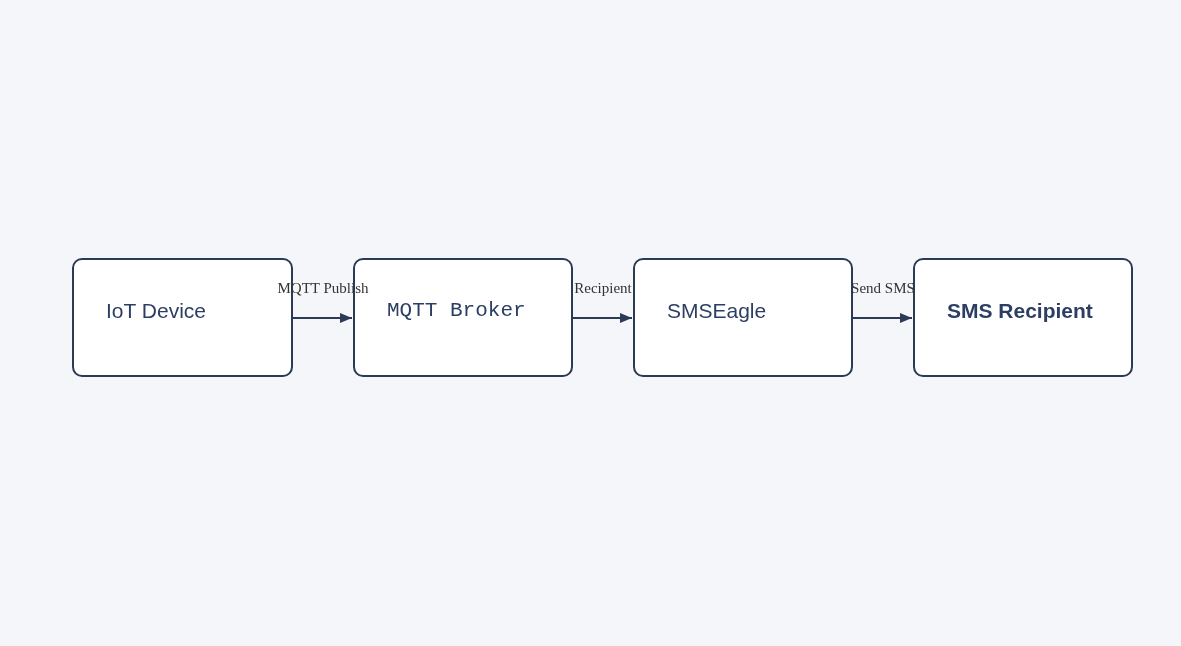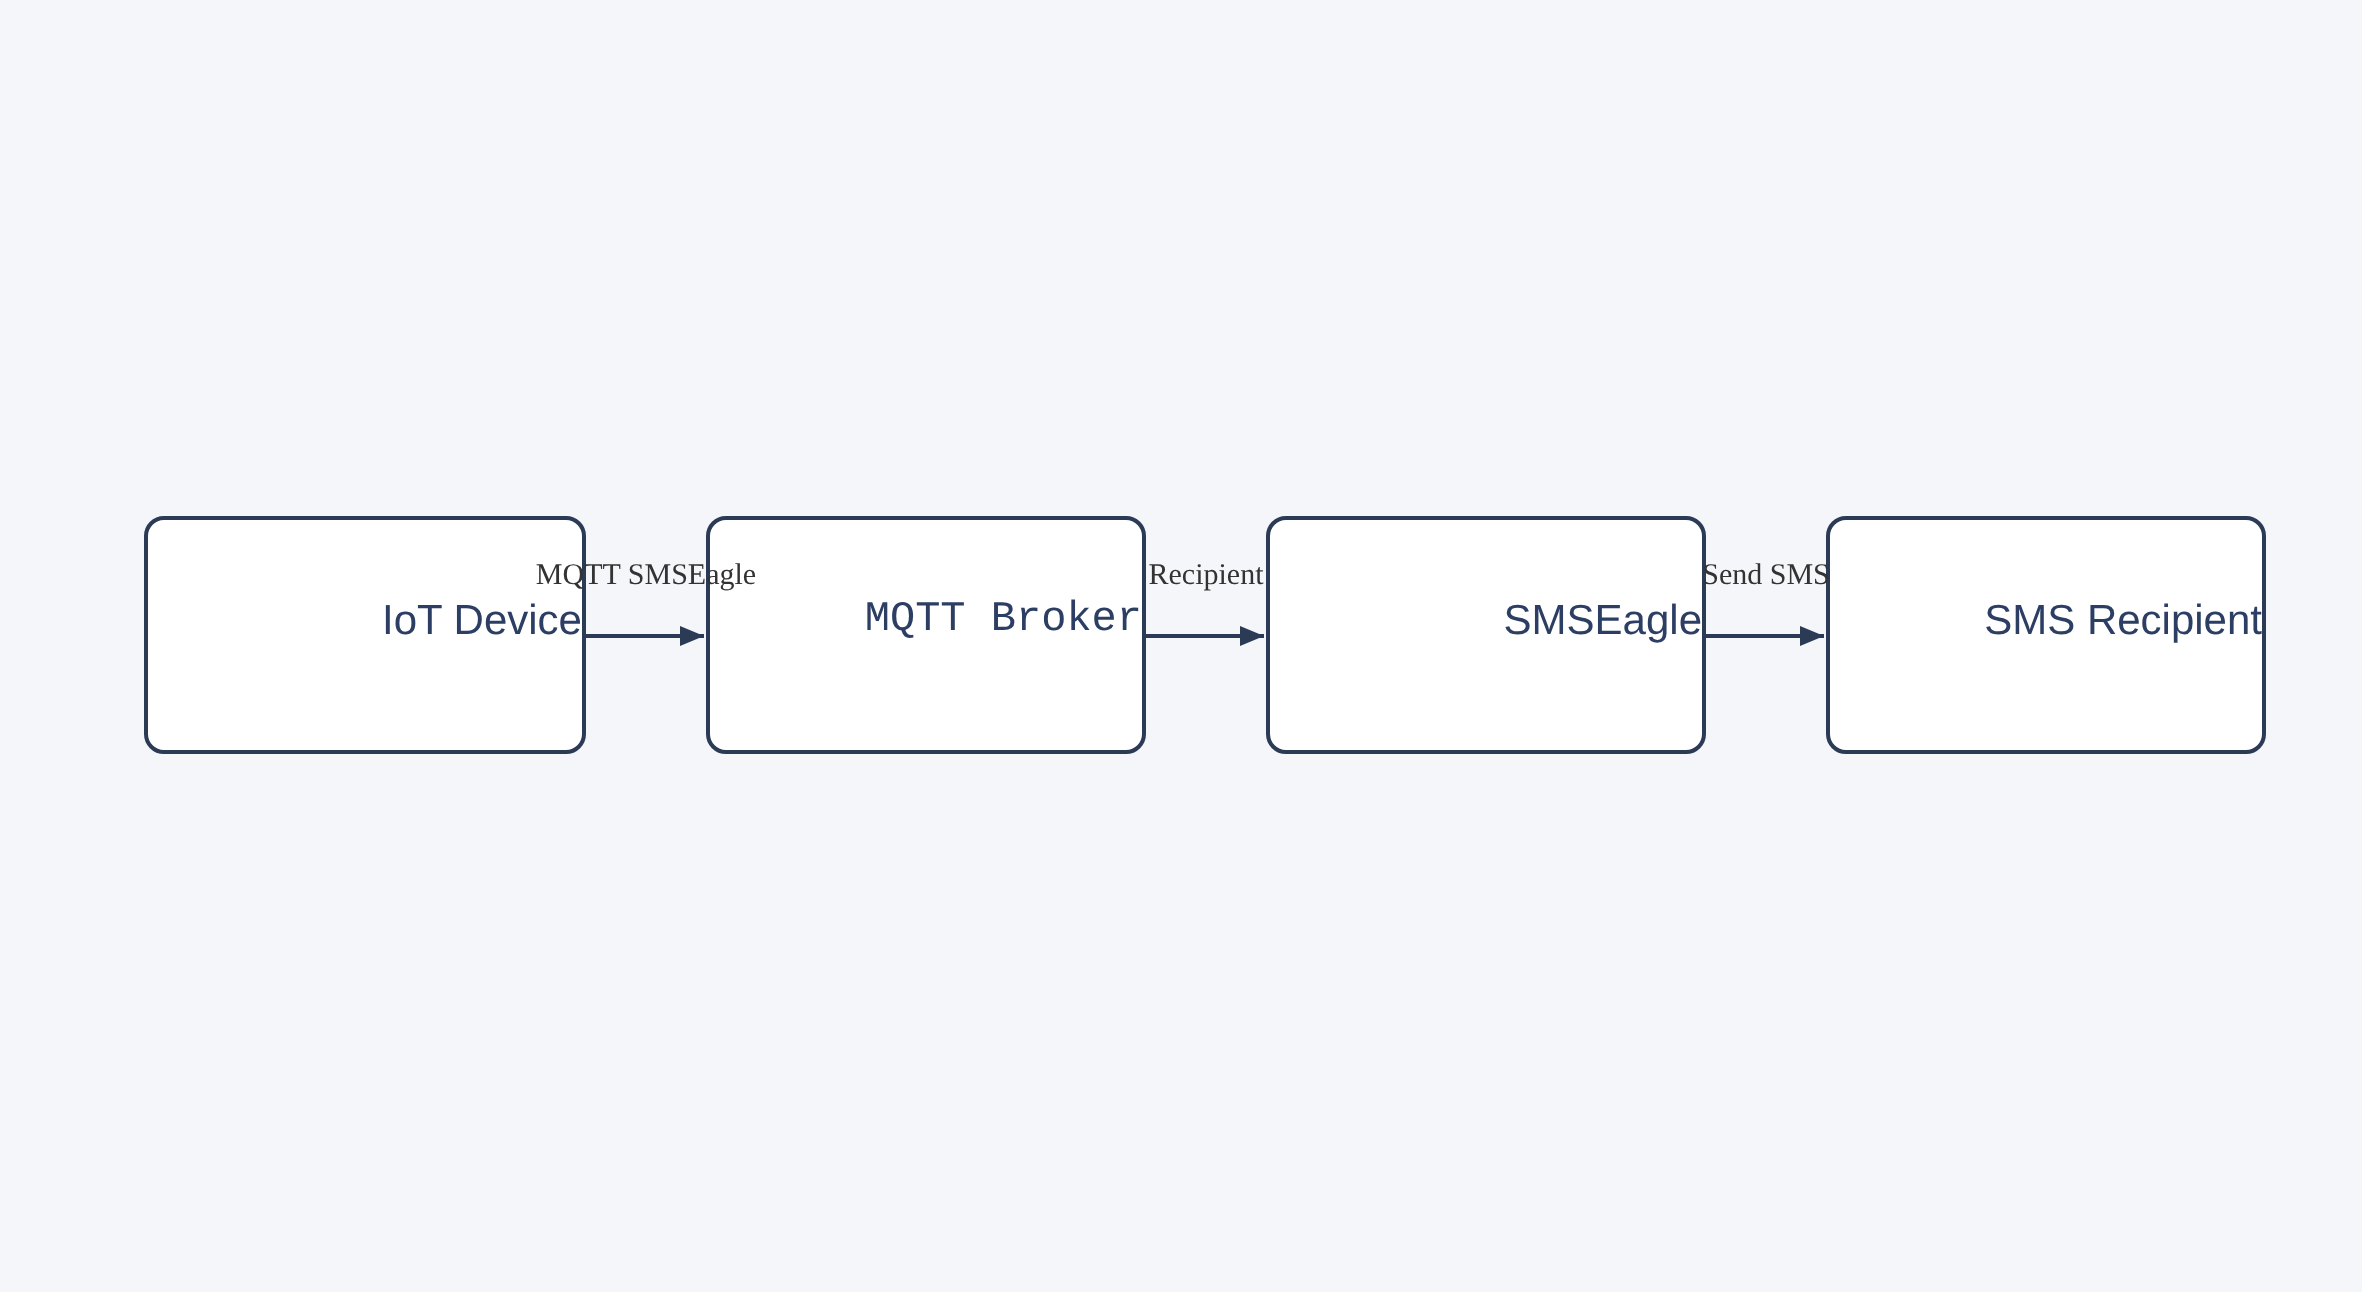--- a/index.html
+++ b/index.html
@@ -24,35 +24,35 @@
   .node {
     position: absolute;
     top: 258px;
     width: 220px;
     height: 119px;
     background: var(--node-fill);
     border: 2px solid var(--node-border);
     border-radius: 10px;
     display: flex;
     align-items: center;
-    justify-content: flex-end;
+    justify-content: flex-start;
     padding-left: 32px;
   }
   .node-label {
     position: relative;
     top: -7px;
     color: var(--node-text);
     font-size: 21px;
     line-height: 1.2;
     white-space: nowrap;
   }
   .node-1 { left: 72px; width: 221px; }
   .node-2 { left: 353px; font-family: Liberation Mono, monospace; }
   .node-3 { left: 633px; }
-  .node-4 { left: 913px; }
+  .node-4 { left: 913px; font-weight: bold; }
   .edge-label {
     position: absolute;
     top: 280px;
     transform: translateX(-50%);
     font-family: "Liberation Serif", serif;
     font-size: 15px;
     line-height: 16px;
     color: var(--edge-label-color);
     white-space: nowrap;
     z-index: 2;
@@ -99,17 +99,17 @@
   </div>
 
   <div class="node node-3">
     <span class="node-label">SMSEagle</span>
   </div>
 
   <div class="node node-4">
     <span class="node-label">SMS Recipient</span>
   </div>
 
-  <span class="edge-label edge-label-1">MQTT SMSEagle</span>
+  <span class="edge-label edge-label-1">MQTT Publish</span>
   <span class="edge-label edge-label-2">Recipient</span>
   <span class="edge-label edge-label-3">Send SMS</span>
 
 </div>
 
 </body></html>

